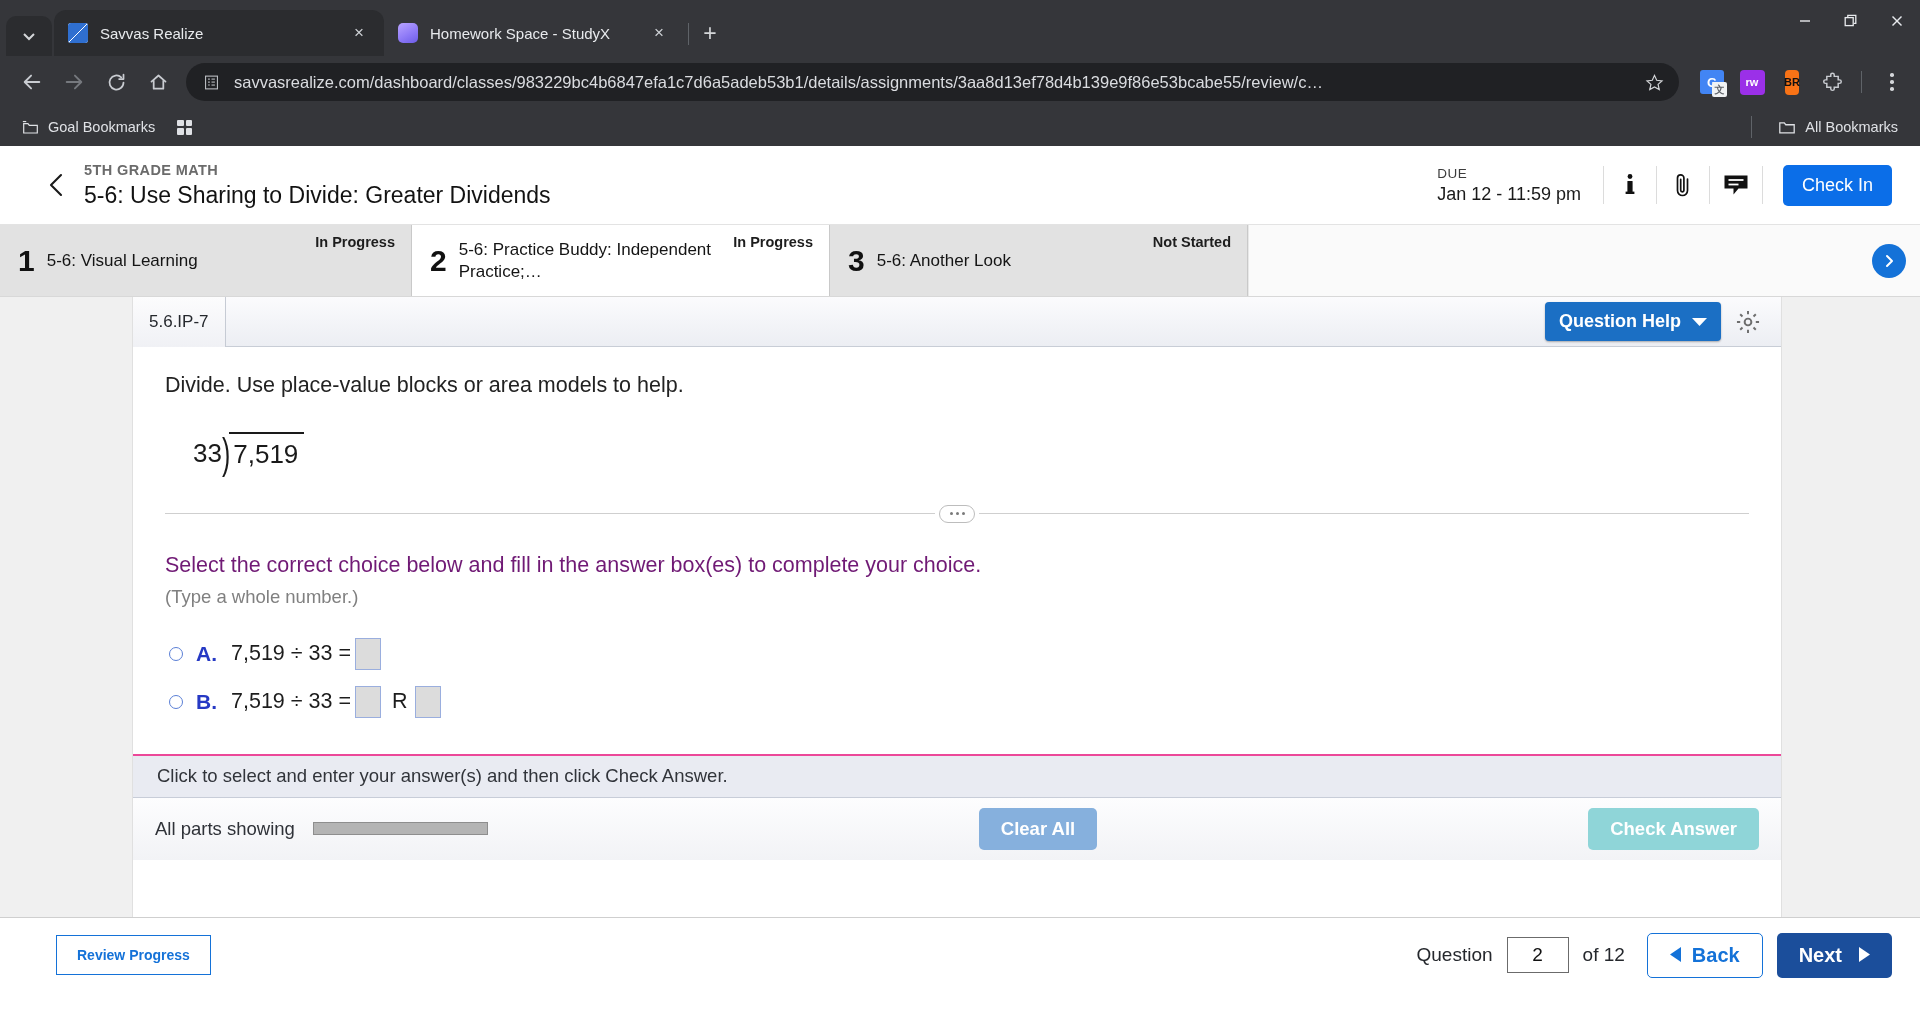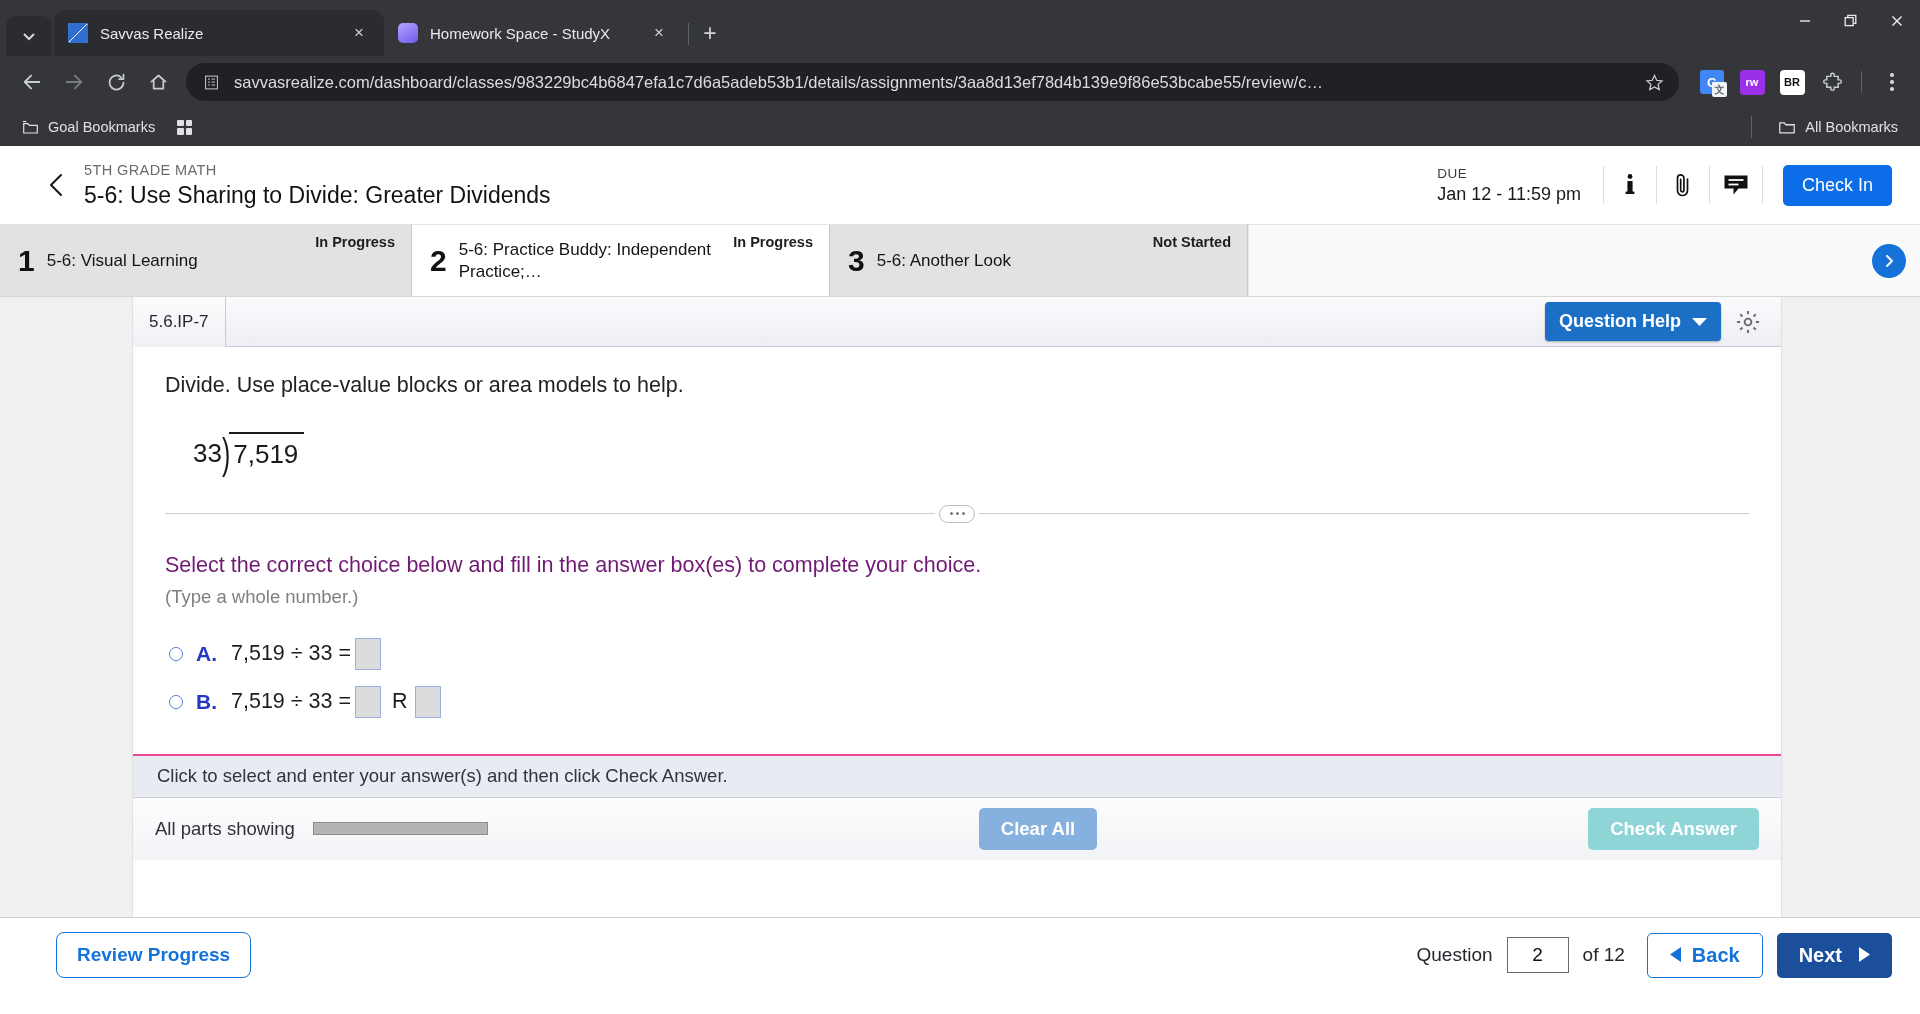--- a/index.html
+++ b/index.html
@@ -143,21 +143,21 @@
     content:'文'; position:absolute; right:-3px; bottom:-3px;
     width:15px;height:15px;background:#f1f3f4;color:#5f6368;
     font-size:10px;display:flex;align-items:center;justify-content:center;border-radius:2px;
   }
   .ext-rw {
     width:25px;height:25px;background:#9b30e8;border-radius:4px;
     color:#fff;font-size:11px;font-weight:700;
     display:flex;align-items:center;justify-content:center;
   }
   .ext-br {
-    width:25px;height:25px;background:#ffffff;border-radius:4px;
+    width:14px;height:25px;background:#f97316;border-radius:4px;
     color:#111;font-size:11px;font-weight:700;
     display:flex;align-items:center;justify-content:center;
   }
   .ext-puzzle svg { fill:none;stroke:#c9ccd1;stroke-width:1.7; }
   .ext-div { width:1px;height:22px;background:#5f6368;margin:0 4px;}
   .kebab { width:32px;height:34px;display:flex;flex-direction:column;align-items:center;justify-content:center;gap:3.5px;}
   .kebab i { width:3.5px;height:3.5px;border-radius:50%;background:#d4d6d9;display:block;}
 
   
   .bookmarks {
@@ -184,21 +184,21 @@
     display: flex;
     align-items: center;
     padding: 0 28px 0 40px;
     border-bottom: 1px solid #e3e3e3;
   }
   .back-chevron {
     width:34px;height:34px;display:flex;align-items:center;justify-content:center;
     color:#222; flex:0 0 34px; margin-right: 10px;
   }
   .ah-titles { display:flex; flex-direction:column; justify-content:center; }
-  .ah-eyebrow { font-size:14.5px; color:#6b6b6b; letter-spacing:.4px; font-weight:400; margin-bottom:4px;}
+  .ah-eyebrow { font-size:14.5px; color:#6b6b6b; letter-spacing:.4px; font-weight:700; margin-bottom:4px;}
   .ah-title { font-size:23px; color:#121212; font-weight:400; }
   .ah-right { margin-left:auto; display:flex; align-items:center; }
   .due-block { text-align:left; margin-right: 22px; }
   .due-label { font-size:13.5px; color:#3c3c3c; letter-spacing:.5px; }
   .due-value { font-size:18px; color:#1a1a1a; margin-top:3px;}
   .hdr-icon-btn {
     width:52px;height:52px;display:flex;align-items:center;justify-content:center;
     position:relative;
   }
   .hdr-div { width:1px; height:38px; background:#dcdcdc; }
@@ -333,21 +333,21 @@
     padding: 10px 22px; border-radius:5px;
   }
 
   
   .footer {
     height: 75px; background:#fff; border-top:1px solid #cfcfcf;
     display:flex; align-items:center; padding: 0 28px 0 56px;
   }
   .btn-review {
     border:1.5px solid #1472d8; color:#1472d8; background:#fff;
-    font-size:19px; font-weight:700; padding:11px 20px; border-radius:8px;
+    font-size:14px; font-weight:700; padding:11px 20px; border-radius:0;
   }
   .foot-right { margin-left:auto; display:flex; align-items:center; gap:14px;}
   .q-label { font-size:19px; color:#25282d;}
   .q-input {
     width:62px;height:36px;border:1px solid #6b6b6b;background:#fff;
     display:flex;align-items:center;justify-content:center;font-size:19px;color:#111;
   }
   .q-of { font-size:19px; color:#25282d;}
   .btn-back {
     border:1.5px solid #1472d8; color:#1472d8; background:#fff;

